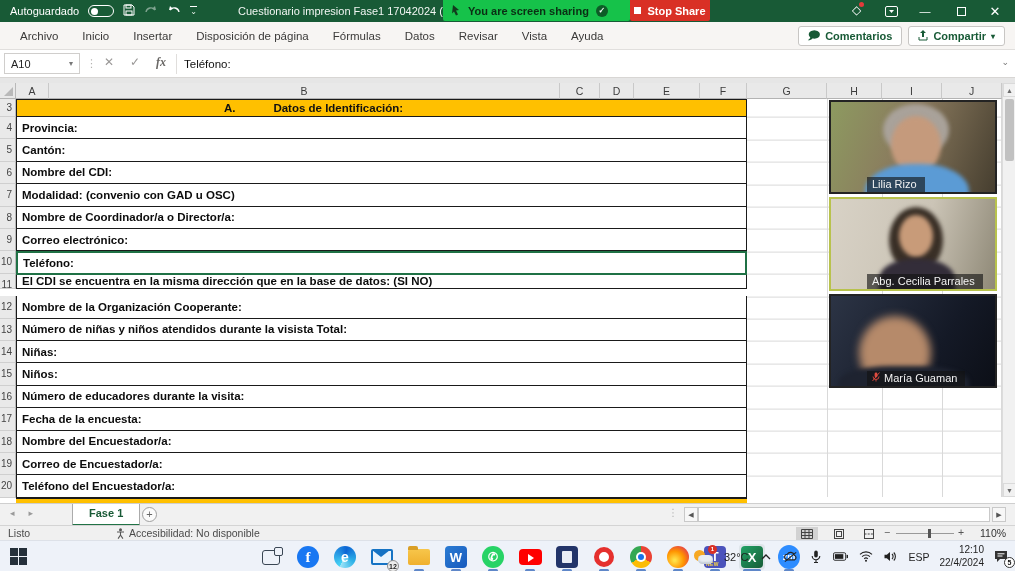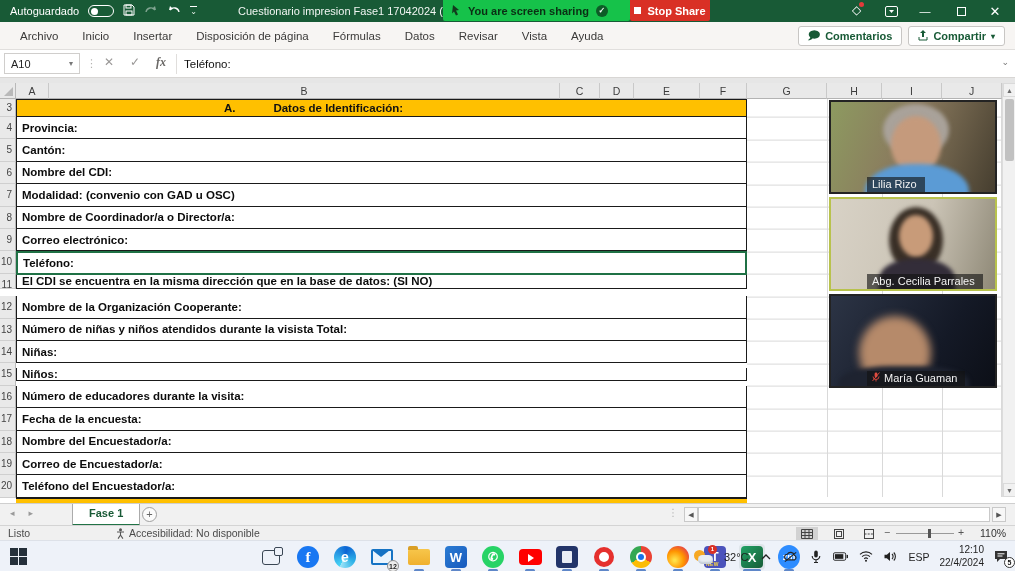--- a/index.html
+++ b/index.html
@@ -335,21 +335,21 @@
         <div class="fcell">Nombre de la Organización Cooperante:</div>
       </div>
       <div class="srow" style="top: 318.6px; height: 22.4px;">
         <span class="gutter">13</span>
         <div class="fcell">Número de niñas y niños atendidos durante la visista Total:</div>
       </div>
       <div class="srow" style="top: 341px; height: 22.4px;">
         <span class="gutter">14</span>
         <div class="fcell">Niñas:</div>
       </div>
-      <div class="srow" style="top: 363.4px; height: 22.4px; align-items: center;">
+      <div class="srow" style="top: 363.4px; height: 22.4px;">
         <span class="gutter">15</span>
         <div class="fcell">Niños:</div>
       </div>
       <div class="srow" style="top: 385.8px; height: 22.4px;">
         <span class="gutter">16</span>
         <div class="fcell">Número de educadores durante la visita:</div>
       </div>
       <div class="srow" style="top: 408.2px; height: 22.4px;">
         <span class="gutter">17</span>
         <div class="fcell">Fecha de la encuesta:</div>

